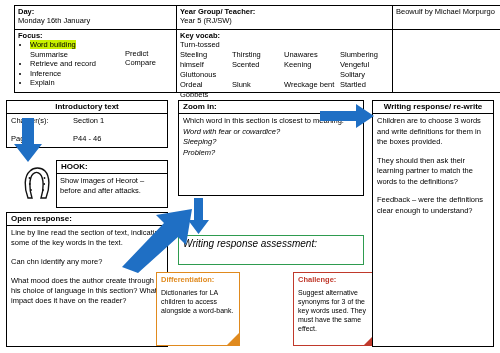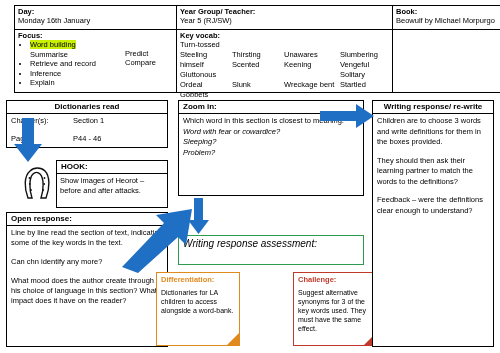--- a/index.html
+++ b/index.html
@@ -173,30 +173,29 @@
             <div>Startled</div>
             <div>&nbsp;</div>
             <div>Sentry</div>
           </div>
         </div>
       </div>
     </div>
 
     <div class="col-right">
       <div class="cell-book">
-        <div class="lbl">Book:</div>
         <div class="val">Beowulf by Michael Morpurgo</div>
       </div>
       <div class="cell-blank"></div>
     </div>
   </div>
 
   <div class="box" id="intro-read">
     <div class="hdrline">
-      <div class="box-title-c">Dictionaries read</div>
+      <div class="box-title-c">Introductory text</div>
     </div>
     <div class="rowline">
       <div class="k">Chapter(s):</div>
       <div>Section 1</div>
     </div>
     <div class="rowline" style="margin-top:6px;">
       <div class="k">Pages:</div>
       <div>P44 - 46</div>
     </div>
   </div>

